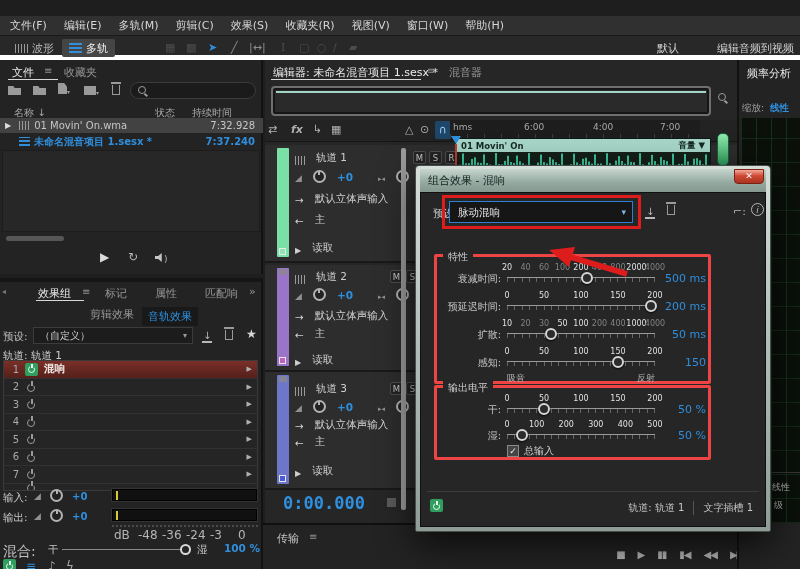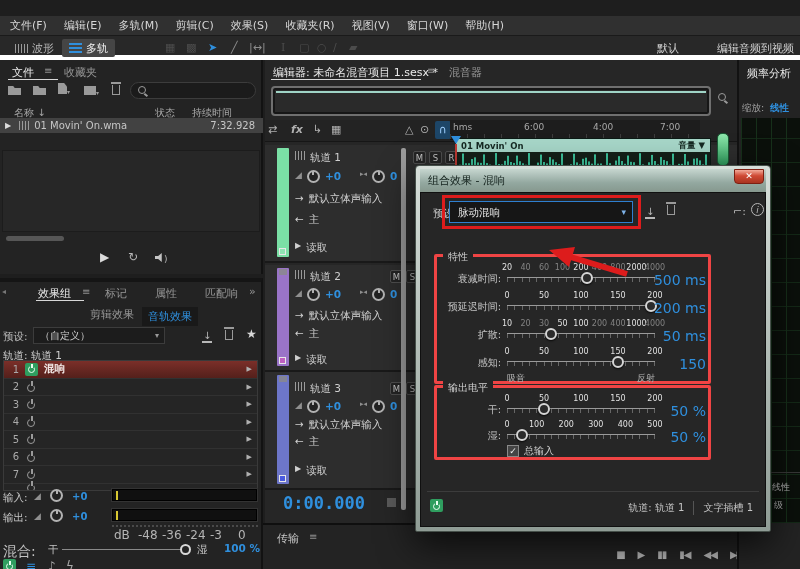--- a/index.html
+++ b/index.html
@@ -72,21 +72,21 @@
   .navbar::before{content:"";position:absolute;left:3px;right:3px;top:3px;height:2px;background:#9fd4c6}
   .etoolrow{position:absolute;left:0;top:60px;width:472px;height:22px;background:#232323;border-bottom:1px solid #161616}
   .eico{position:absolute;top:3px;font-size:11px;color:#b0b0b0}
   .magnet-btn{position:absolute;left:170px;top:1px;width:16px;height:18px;background:#1d4668;border-radius:2px;color:#9fd0ff;text-align:center;font-size:11px;line-height:18px}
   .ruler{position:absolute;left:185px;top:60px;width:250px;height:20px;background:#1d1d1d;border-bottom:1px solid #0f0f0f;background-image:repeating-linear-gradient(90deg,#3c3c3c 0 1px,transparent 1px 17px);background-position:0 bottom;background-size:100% 5px;background-repeat:no-repeat}
   .ruler span{position:absolute;top:2px;font-size:9px;color:#a8a8a8}
   .track{position:absolute;left:0;width:472px;background:#2d2d2d;border-bottom:2px solid #191919}
   .colorbar{position:absolute;left:12px;top:3px;bottom:4px;width:12px;border-radius:1px}
   .colorbar .grip{position:absolute;left:2px;top:1px;width:8px;height:6px;background:#8a8a8a;opacity:.8}
   .colorbar .sq{position:absolute;left:2px;bottom:2px;width:7px;height:7px;border:1px solid #e8e8e8;background:rgba(255,255,255,.15)}
-  .trow{position:absolute;left:30px;font-size:10.5px;color:#d0d0d0;display:flex;align-items:flex-start;gap:5px}
+  .trow{position:absolute;left:30px;font-size:10.5px;color:#d0d0d0;display:flex;align-items:flex-end;gap:11px}
   .msr{position:absolute;display:flex;gap:3px}
   .msr span{width:13px;height:13px;background:#242424;border:1px solid #4f4f4f;border-radius:2px;color:#c8c8c8;font-size:8.5px;text-align:center;line-height:12px}
   .ramp{color:#8f8f8f;font-size:9px}
   .timebig{position:absolute;left:18px;top:433px;font-size:17px;font-weight:bold;color:#2f8fdd;font-family:"DejaVu Sans Mono",monospace}
   .playhead-tri{position:absolute;left:186px;top:76px;width:0;height:0;border-left:5px solid transparent;border-right:5px solid transparent;border-top:8px solid #2f8fdd}
   .playhead-line{position:absolute;left:190px;top:84px;width:1.5px;height:22px;background:#c23b35}
   .clip{position:absolute;left:190px;top:78px;width:256px;height:44px;border:1px solid #0c1a15}
   .clip-head{height:13px;background:#a7d7c9;color:#152822;font-size:8.5px;display:flex;justify-content:space-between;align-items:center;padding:0 5px;font-weight:bold}
   .clip-body{height:30px;background:#152019}
   .meterpill{position:absolute;left:452px;top:73px;width:12px;height:33px;border-radius:5px;background:linear-gradient(#8fe8ad,#2e9e5e);border:1px solid #1a5c36}
@@ -116,21 +116,21 @@
   .grp-body{position:absolute;left:0;right:0;top:6px}
   .dp-row{position:relative;height:28px}
   .out .dp-row{height:26px}
   .dp-label{position:absolute;left:0;top:9px;width:64px;text-align:right;font-size:10px;color:#c4c4c4;white-space:nowrap}
   .dp-slider{position:absolute;left:70px;top:0;width:148px;height:28px}
   .dp-ticks{position:absolute;left:0;right:0;top:0;height:9px}
   .dp-tick{position:absolute;transform:translateX(-50%);font-size:8px;color:#838383;white-space:nowrap}
   .dp-tick.br{color:#e2e2e2}
   .dp-track{position:absolute;left:0;right:0;top:14px;height:5px;border-top:1px solid #9a9a9a;background:repeating-linear-gradient(90deg,#666 0 1px,transparent 1px 7.35px)}
   .dp-knob{position:absolute;top:9px;width:12px;height:12px;border-radius:50%;border:2px solid #d6d6d6;background:#2b2b2b;box-shadow:0 1px 2px rgba(0,0,0,.8)}
-  .dp-value{position:absolute;right:2px;top:9px;font-size:14px;color:#2f8fdd;white-space:nowrap}
+  .dp-value{position:absolute;right:2px;top:9px;font-size:11px;color:#2f8fdd;white-space:nowrap}
   .dp-sub{position:relative;height:12px;margin-left:70px;width:148px;display:flex;justify-content:space-between;font-size:9px;color:#b2b2b2;top:-3px}
   .chk-row{position:relative;margin:3px 0 0 70px;display:flex;align-items:center;gap:5px;font-size:10px;color:#cfcfcf}
   .chkbox{width:12px;height:12px;background:#454545;border:1px solid #8a8a8a;color:#efefef;font-size:9px;line-height:11px;text-align:center}
   .dlg-footer{position:absolute;left:6px;right:6px;bottom:5px;height:30px;border-top:1px solid #3c3c3c}
   .dlg-footer .fxpwr{position:absolute;left:3px;top:7px}
   .foot-right{position:absolute;right:6px;top:9px;display:flex;gap:9px;font-size:10px;color:#c6c6c6}
   .foot-right .div{border-left:1px solid #555}
   .arrow-annot{position:absolute;left:118px;top:52px;z-index:6}
   .frag{position:absolute;font-size:9px;color:#b8b8b8;white-space:nowrap}
   .spk{display:inline-block;width:9px;height:9px;background:#c4c4c4;clip-path:polygon(0 33%,35% 33%,75% 0,75% 100%,35% 67%,0 67%)}
@@ -191,40 +191,45 @@
       </div>
     <span class="colhead" style="left:14px"><span>名称</span> ↓</span>
     <span class="colhead" style="left:155px">状态</span>
     <span class="colhead" style="left:192px">持续时间</span>
     <div class="frow" style="top:58px;background:#424242;color:#c6c6c6">
       <span style="margin-left:5px;font-size:8px;color:#ddd">▶</span>
       <span class="ic-wavebars" style="margin-left:8px;width:11px"></span>
       <span style="margin-left:4px">01 Movin' On.wma</span>
       <span class="dur">7:32.928</span>
     </div>
+    <div class="frow blue" style="top:74px">
+      <span class="ic-mt" style="margin-left:19px;width:11px;height:9px;background:repeating-linear-gradient(0deg,#2f8fdd 0 2px,transparent 2px 4px)"></span>
+      <span style="margin-left:4px;font-weight:bold">未命名混音项目 1.sesx *</span>
+      <span class="dur" style="font-weight:bold">7:37.240</span>
+    </div>
     <div style="position:absolute;left:2px;top:90px;width:258px;height:82px;background:#272727;border:1px solid #1c1c1c"></div>
     <div style="position:absolute;left:6px;top:176px;width:58px;height:5px;background:#565656;border-radius:3px"></div>
     <span style="position:absolute;left:100px;top:190px;color:#dcdcdc;font-size:12px">▶</span>
     <span style="position:absolute;left:128px;top:190px;color:#b4b4b4;font-size:12px">↻</span>
     <span style="position:absolute;left:155px;top:192px"><span class="spk"></span><span style="color:#b4b4b4;font-size:9px">)</span></span>
   </div>
 
   <div class="fx-panel panel">
     <span style="position:absolute;left:2px;top:5px;color:#777;font-size:8px">◂</span>
     <span class="ptab active" style="left:38px;top:4px">效果组</span>
     <span class="hamb" style="position:absolute;left:82px;top:4px">≡</span>
     <span class="ptab" style="left:105px;top:4px">标记</span>
     <span class="ptab" style="left:155px;top:4px">属性</span>
     <span class="ptab" style="left:205px;top:4px;max-width:40px;overflow:hidden;white-space:nowrap;display:inline-block">匹配响</span>
     <span class="ptab" style="left:249px;top:3px">»</span>
     <div class="tab-underline" style="left:36px;top:18px;width:48px"></div>
     <span class="ptab" style="left:90px;top:25px">剪辑效果</span>
     <span class="ptab" style="left:142px;top:25px;background:#191919;padding:2px 6px;color:#2f8fdd">音轨效果</span>
     <span style="position:absolute;left:3px;top:48px;color:#b8b8b8;font-size:10.5px">预设:</span>
-    <div style="position:absolute;left:33px;top:45px;width:132px;height:17px;background:#1c1c1c;border:1px solid #3c3c3c;font-size:10px;color:#cfcfcf;line-height:16px;padding-left:6px">
+    <div style="position:absolute;left:33px;top:45px;width:160px;height:17px;background:#1c1c1c;border:1px solid #3c3c3c;font-size:10px;color:#cfcfcf;line-height:16px;padding-left:6px">
       <span>（自定义）</span>
       <span style="position:absolute;right:5px;top:0;color:#999;font-size:8px">▾</span>
     </div>
     <span class="dlg-ico" style="left:202px;top:47px;position:absolute"><span class="ic-save">↓</span></span>
     <span style="position:absolute;left:225px;top:46px"><span class="ic-trash"></span></span>
     <span style="position:absolute;left:246px;top:45px;color:#d8d8d8;font-size:12px">★</span>
     <span style="position:absolute;left:3px;top:67px;font-size:10.5px;color:#cfcfcf">轨道: 轨道 1</span>
     <div class="slots">
         <div class="slot active">
           <span class="slot-num">1</span>

